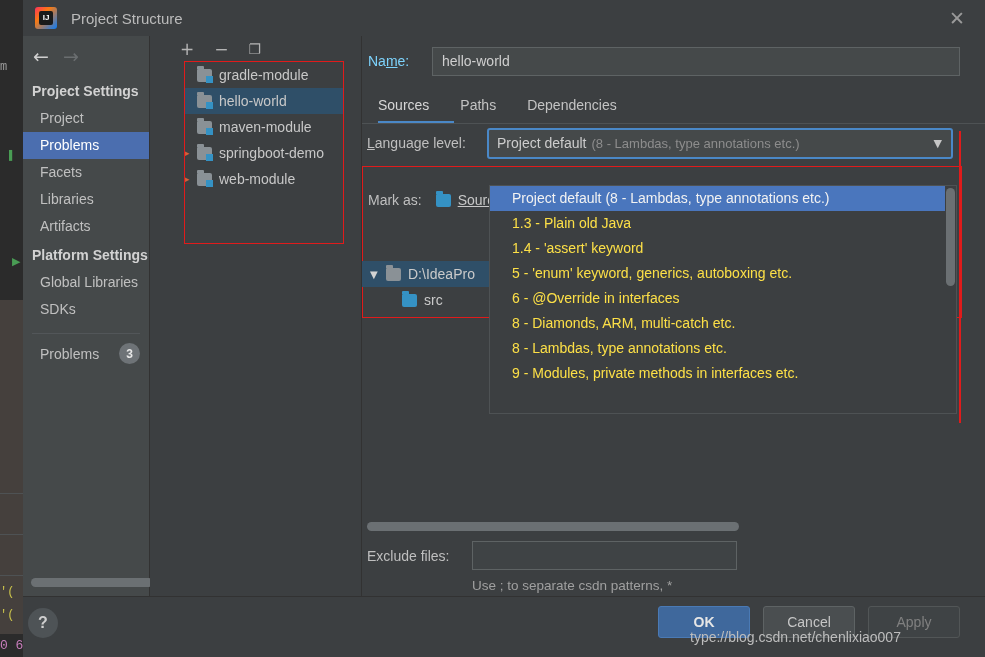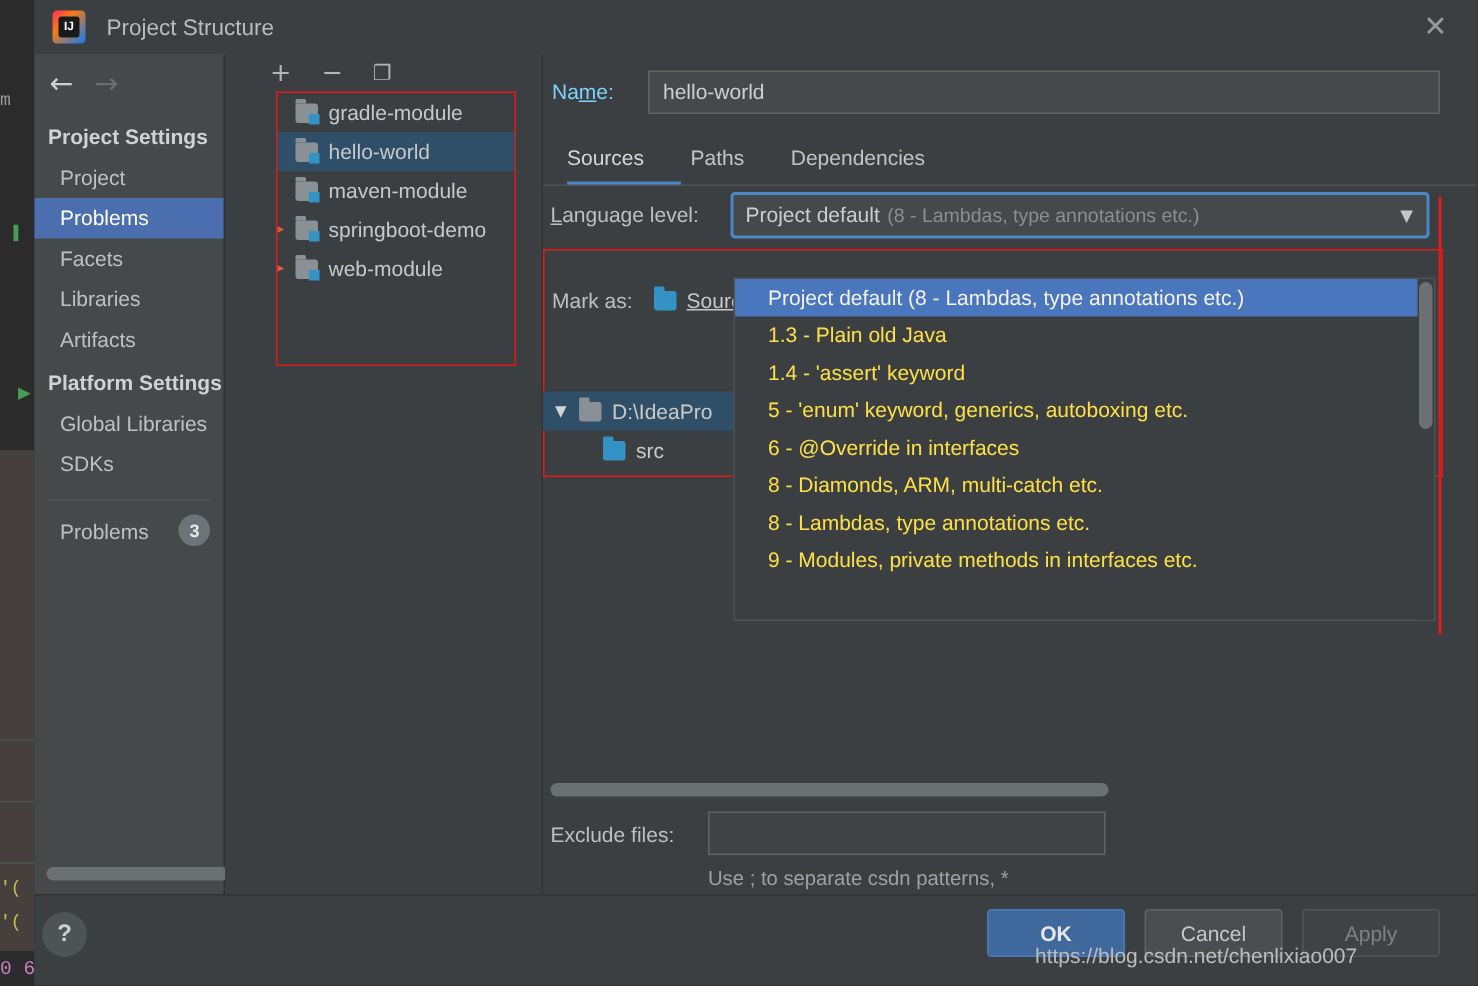--- a/index.html
+++ b/index.html
@@ -422,14 +422,14 @@
     </div>
 
     <div class="footer">
       <div class="help-btn">?</div>
       <div class="btn ok">OK</div>
       <div class="btn cancel">Cancel</div>
       <div class="btn apply">Apply</div>
     </div>
   </div>
 
-  <div class="watermark">https://blog.csdn.net/chenlixiao007</div>
+  <div class="watermark">type://blog.csdn.net/chenlixiao007</div>
 </div>
 
 </body></html>

